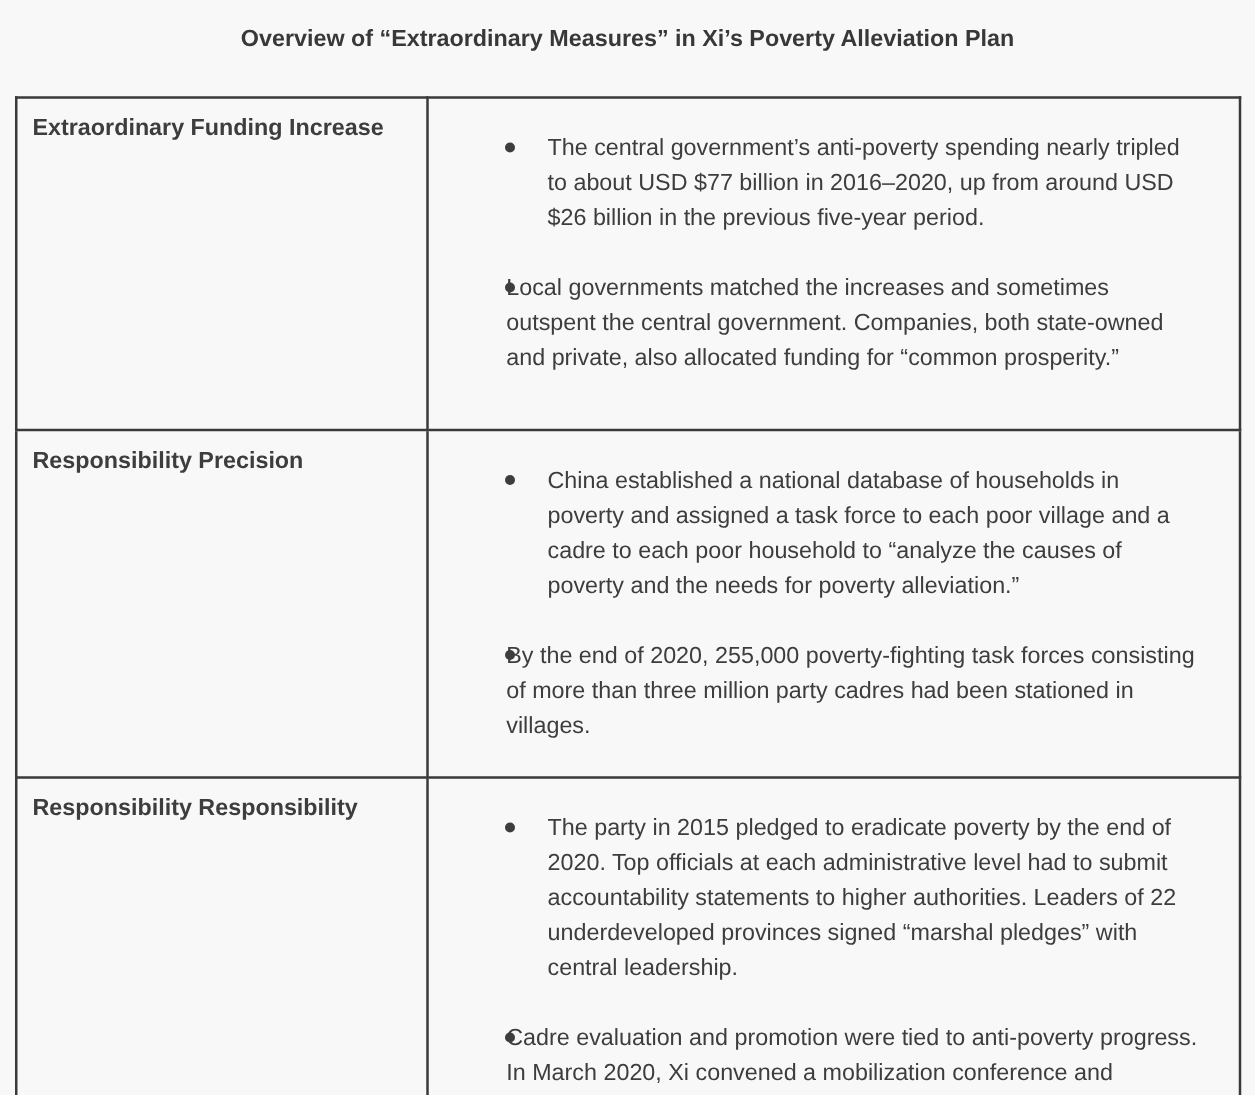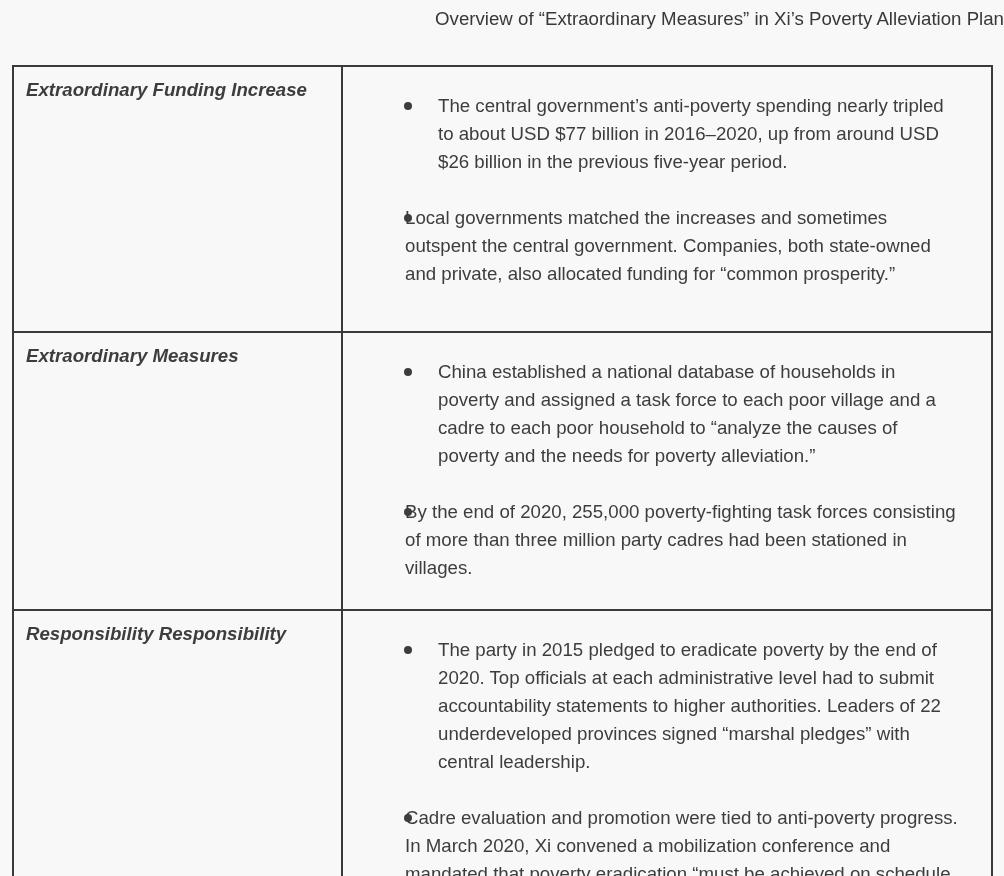--- a/index.html
+++ b/index.html
@@ -10,45 +10,44 @@
   }
   html,body{margin:0;padding:0;}
   body{
     width:1004px;height:876px;
     background:var(--bg);
     font-family:"Liberation Sans", sans-serif;
     color:var(--text);
     overflow:hidden;
   }
   .doc-title{
-    padding-top:8px;
-    text-align:right;
+    padding-top:20px;
+    text-align:center;
     font-size:14pt;
-    font-weight:normal;
+    font-weight:bold;
     color:var(--title);
     line-height:22px;
   }
   table.measures{
     border-collapse:collapse;
     table-layout:fixed;
     width:981px;
     margin:35px 0 0 12px;
     background:var(--bg);
   }
   td{
     border:2px solid var(--border);
     vertical-align:top;
     font-size:14pt;
     line-height:28px;
   }
   td.measure-cell{
     width:301px;
     font-weight:bold;
     padding:9px 14px 11px 12px;
-    font-style:italic;
   }
   td.details-cell{
     padding:9px 14px 11px 0;
   }
   tr.row-1 td, tr.row-2 td{ height:244px; }
   tr.row-3 td{ height:298px; }
   ul.points{
     margin:16px;padding:0;
     list-style:none;
   }
@@ -84,21 +83,21 @@
           </li>
           <li class="point">
             <span class="bullet"></span>
             <span>Local governments matched the increases and sometimes outspent the central government. Companies, both state-owned and private, also allocated funding for “common prosperity.”</span>
           </li>
         </ul>
       </td>
     </tr>
     <tr class="row-2">
       <td class="measure-cell">
-        <span>Extraordinary Measures</span>
+        <span>Responsibility Precision</span>
       </td>
       <td class="details-cell">
         <ul class="points">
           <li class="point">
             <span class="bullet"></span>
             <span>China established a national database of households in poverty and assigned a task force to each poor village and a cadre to each poor household to “analyze the causes of poverty and the needs for poverty alleviation.”</span>
           </li>
           <li class="point">
             <span class="bullet"></span>
             <span>By the end of 2020, 255,000 poverty-fighting task forces consisting of more than three million party cadres had been stationed in villages.</span>

